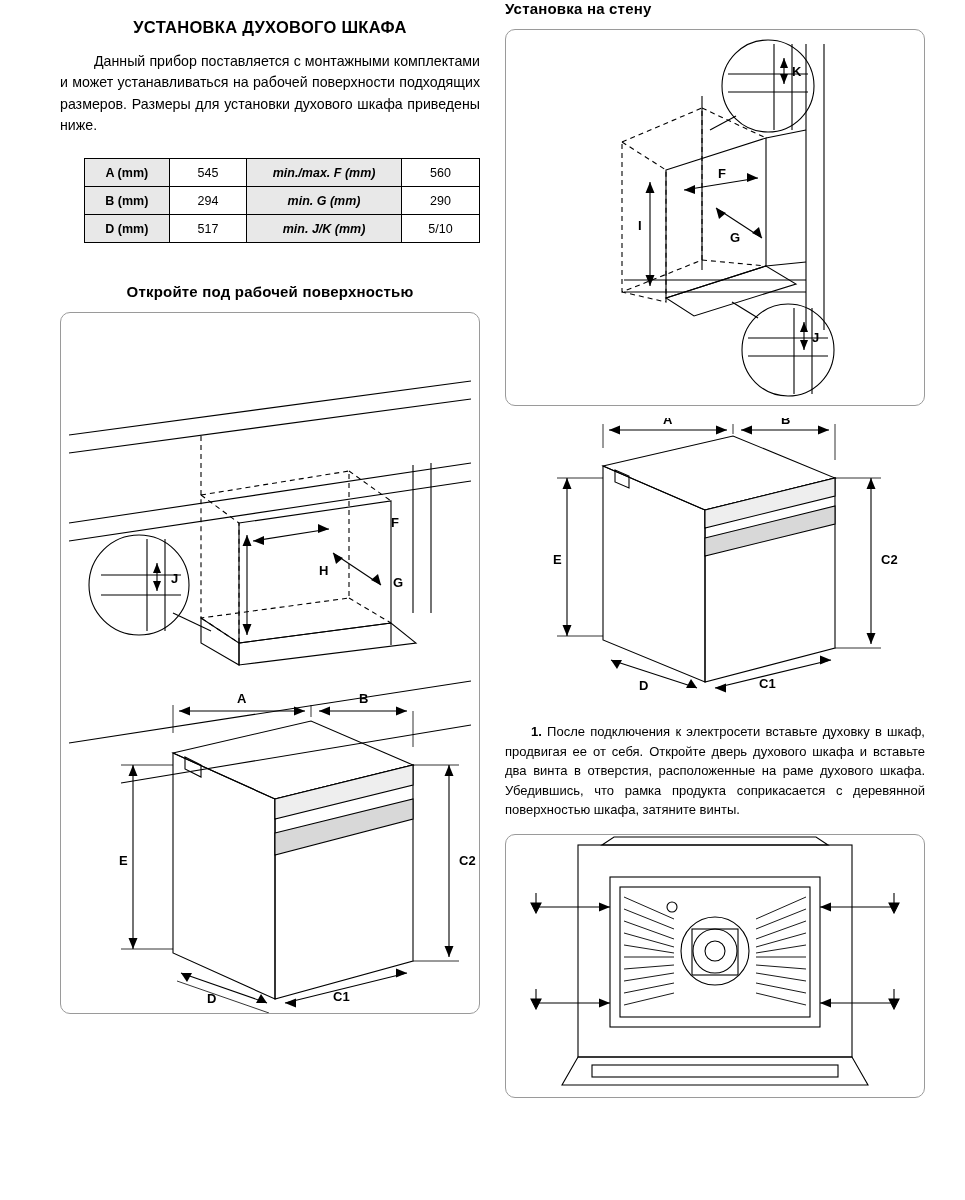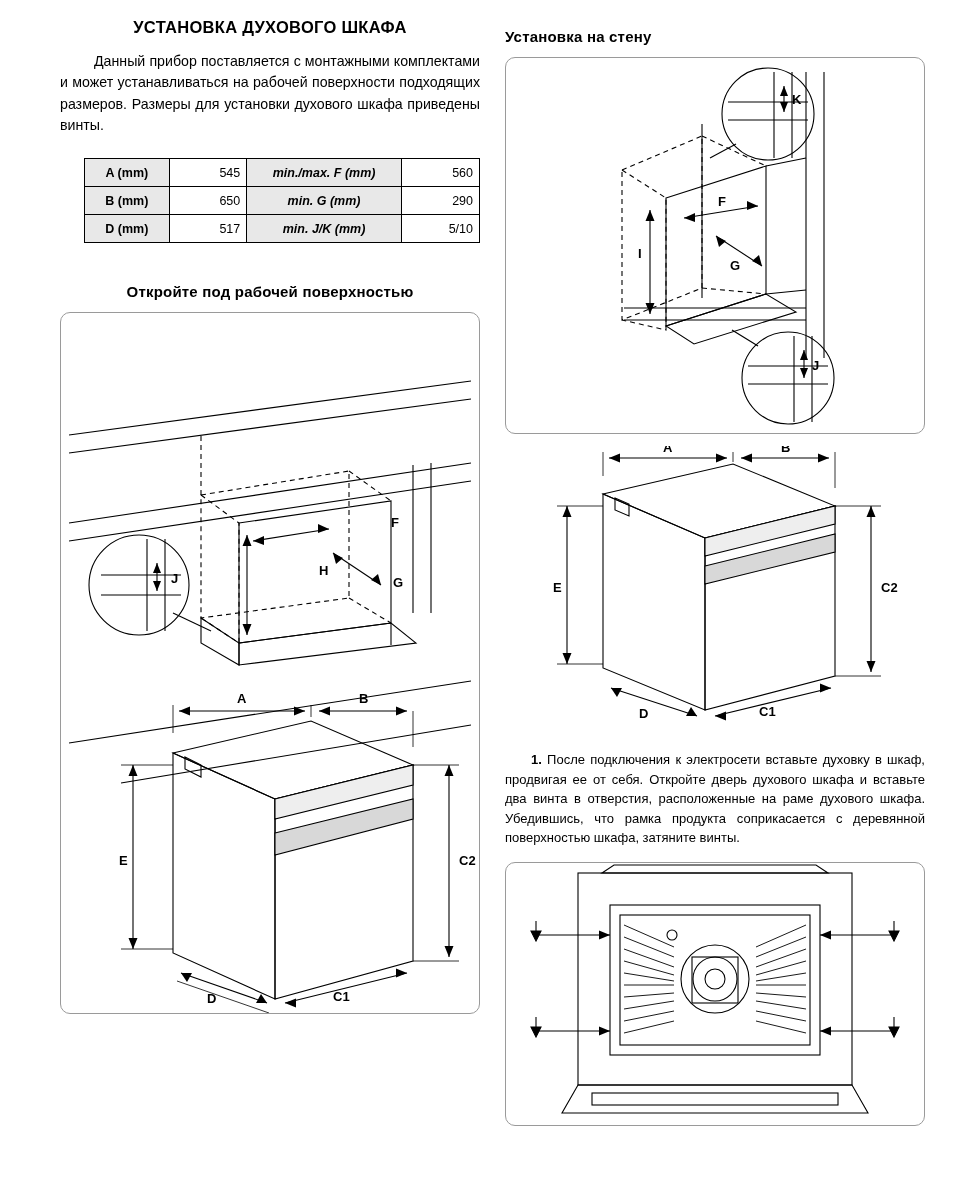--- a/index.html
+++ b/index.html
@@ -22,21 +22,21 @@
   }
   .col-left {
     position: absolute;
     left: 60px;
     top: 18px;
     width: 420px;
   }
   .col-right {
     position: absolute;
     left: 505px;
-    top: 28px;
+    top: 0;
     width: 420px;
   }
   h1.section-title {
     font-size: 16.5px;
     font-weight: bold;
     margin: 0 0 14px 0;
     text-align: center;
     letter-spacing: 0.3px;
   }
   h2.section-title {
@@ -74,21 +74,20 @@
     font-weight: bold;
     width: 78px;
     white-space: nowrap;
   }
   table.dims td.lbl.wide {
     width: 150px;
     font-style: italic;
   }
   table.dims td.val {
     width: 74px;
-    text-align: right;
   }
   table.dims td.blank {
     border: none;
     background: transparent;
   }
   
   .figure {
     position: relative;
     border: 1px solid #9a9a9a;
     border-radius: 10px;
@@ -107,33 +106,33 @@
 </style>
 </head>
 <body>
 
 <div class="page">
 
   <div class="col-left">
 
     <h1 class="section-title">УСТАНОВКА ДУХОВОГО ШКАФА</h1>
 
-    <p class="body-text">Данный прибор поставляется с монтажными комплектами и может устанавливаться на рабочей поверхности подходящих размеров. Размеры для установки духового шкафа приведены винты.</p>
+    <p class="body-text">Данный прибор поставляется с монтажными комплектами и может устанавливаться на рабочей поверхности подходящих размеров. Размеры для установки духового шкафа приведены ниже.</p>
 
     <table class="dims">
       <tbody>
         <tr>
           <td class="lbl">A (mm)</td>
           <td class="val">545</td>
           <td class="lbl wide">min./max. F (mm)</td>
           <td class="val">560</td>
         </tr>
         <tr>
           <td class="lbl">B (mm)</td>
-          <td class="val">650</td>
+          <td class="val">294</td>
           <td class="lbl wide">min. G (mm)</td>
           <td class="val">290</td>
         </tr>
         <tr>
           <td class="lbl">D (mm)</td>
           <td class="val">517</td>
           <td class="lbl wide">min. J/K (mm)</td>
           <td class="val">5/10</td>
         </tr>
       </tbody>

